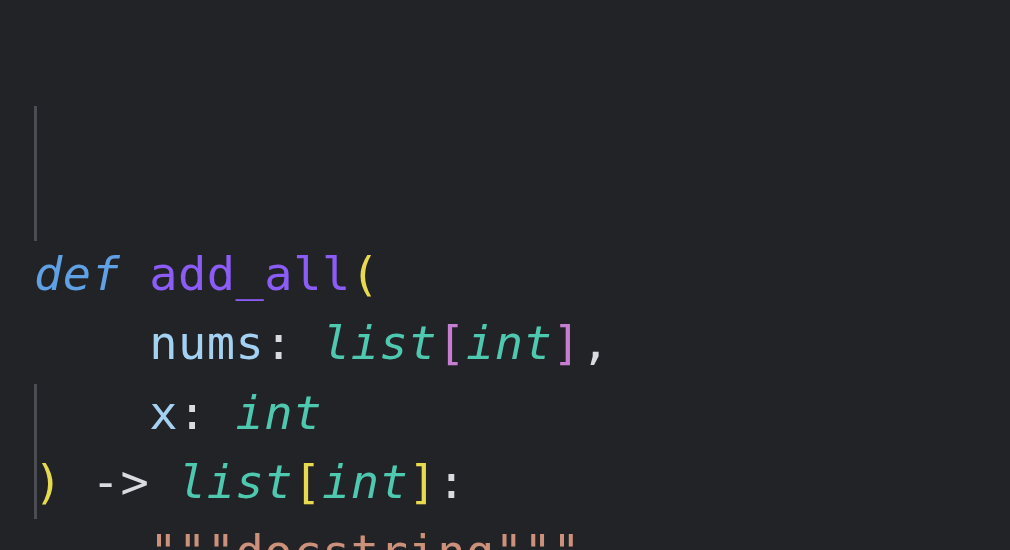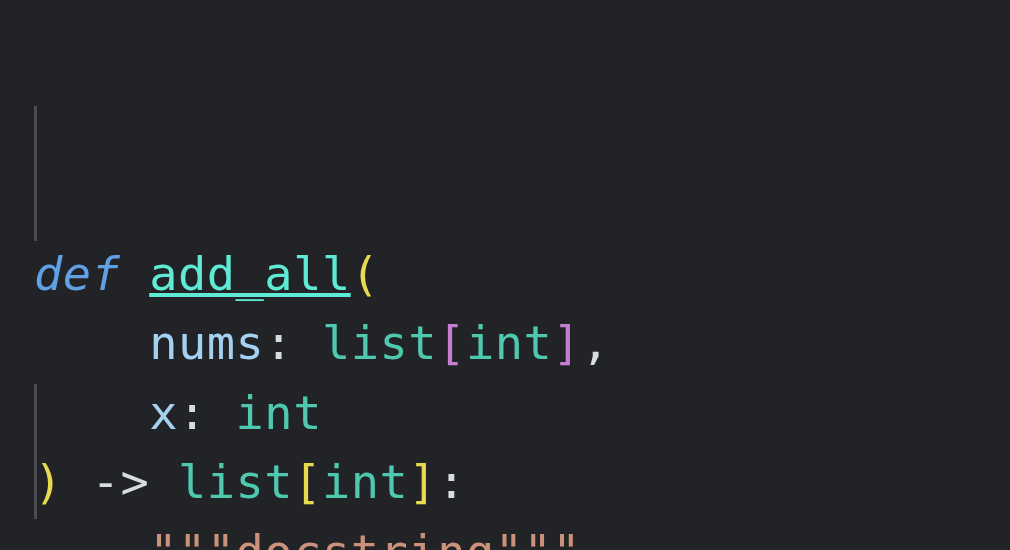--- a/index.html
+++ b/index.html
@@ -16,26 +16,26 @@
     line-height: 1.48;
     white-space: pre;
     color: #d8dbdf;
     padding: 30px 22px 30px 34px;
     position: relative;
     letter-spacing: 0.5px;
   }
   .tok { display: inline; }
   
   .kw-def    { color: #60a1e6; font-style: italic; }   
-  .fn-name   { color: #5eead4; text-decoration: underline; }   
+  .fn-name   { color: #8b5cf6; }   
   .paren-y   { color: #e7da4e; }   
   .paren-m   { color: #c77dd1; }   
   .param     { color: #a4d1f2; }   
   .punct     { color: #d8dbdf; }   
-  .type-t    { color: #4ec9b0; }   
+  .type-t    { color: #4ec9b0; font-style: italic; }   
   .docstr    { color: #cb917a; }   
   .guide {
     position: absolute;
     width: 3px;
     background: #4b4d52;
     left: 34px;
   }
   #guide1 { top: 106px;  height: 135px; }
   #guide2 { top: 384px; height: 135px; }
 </style>

